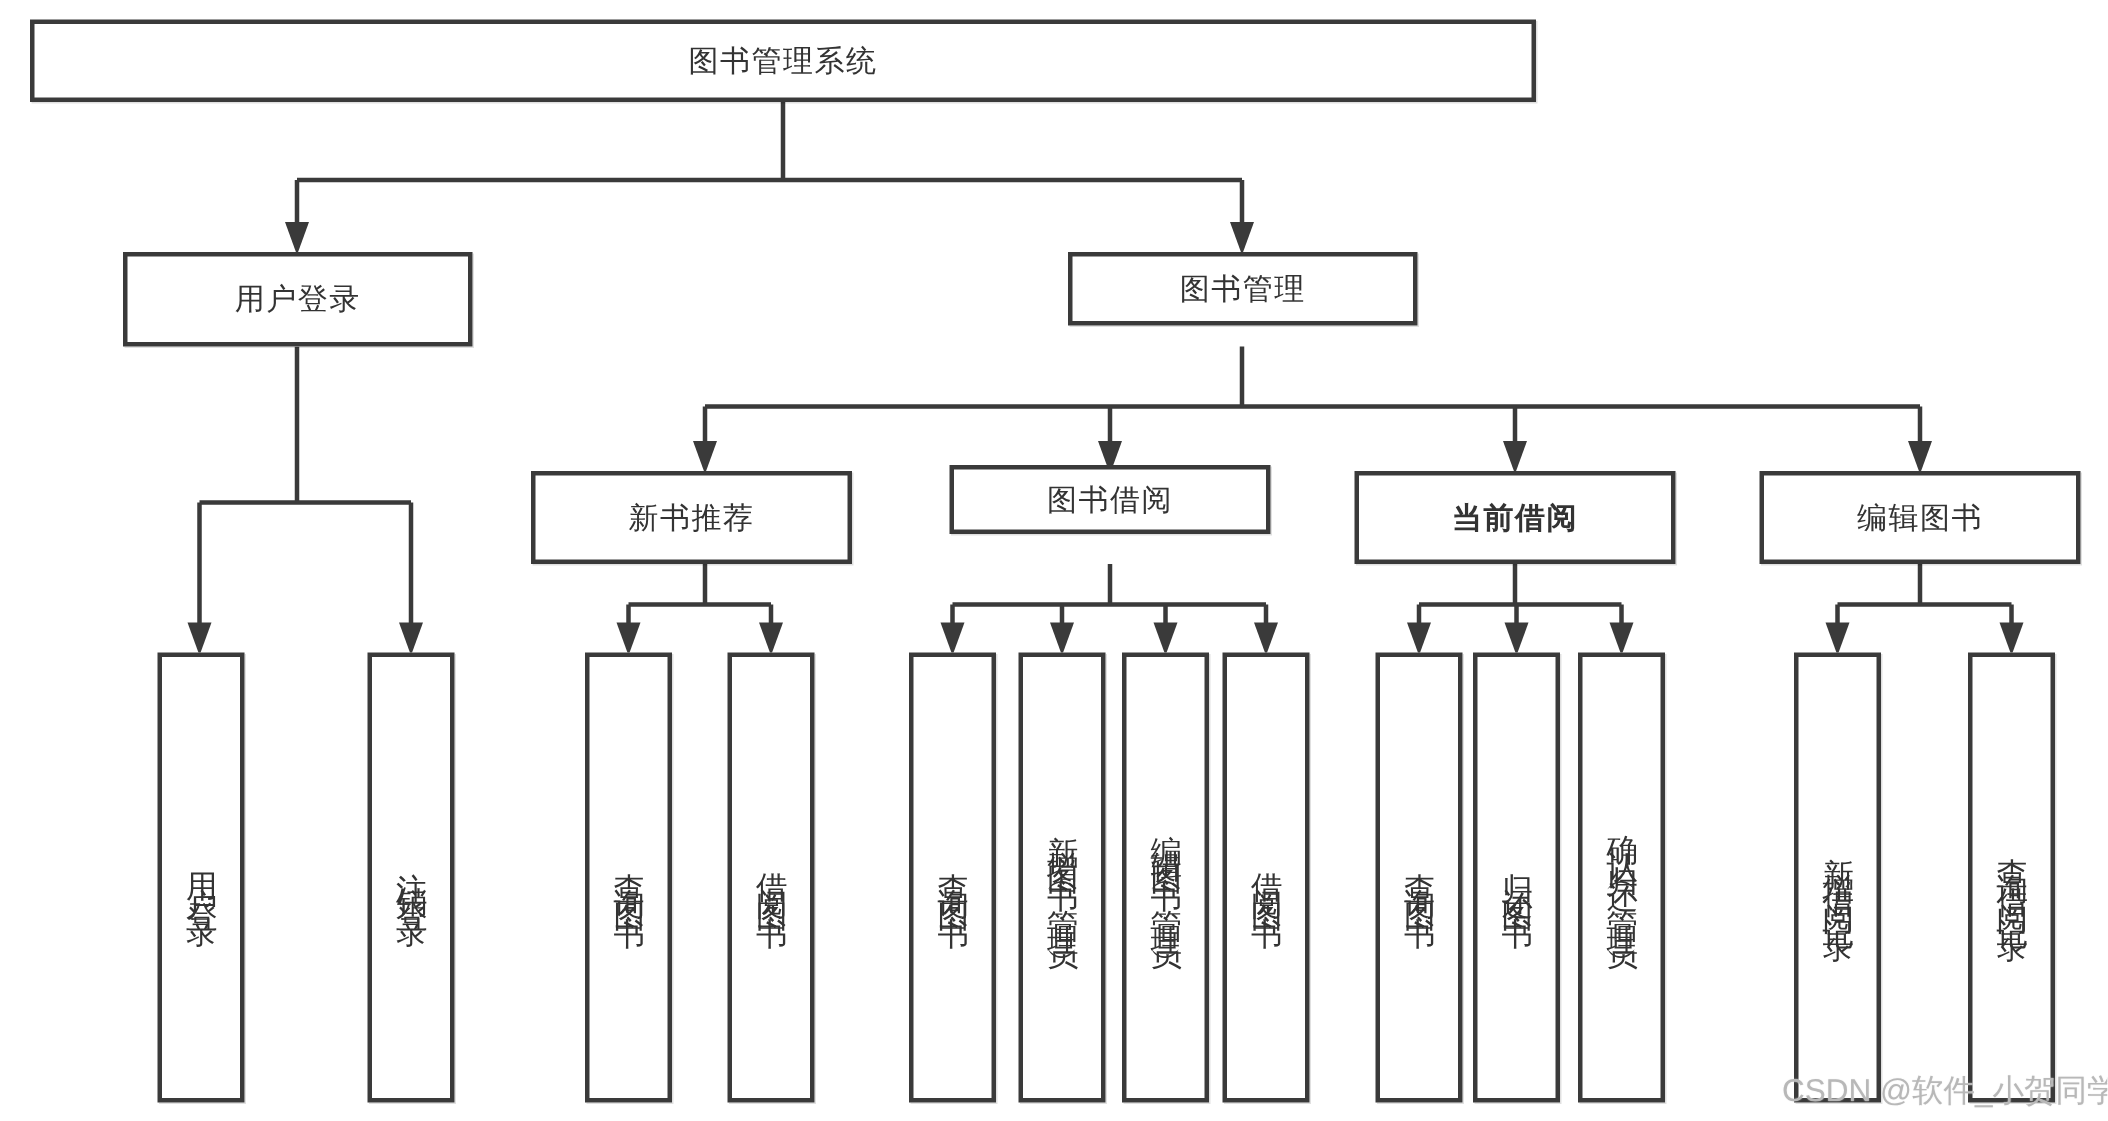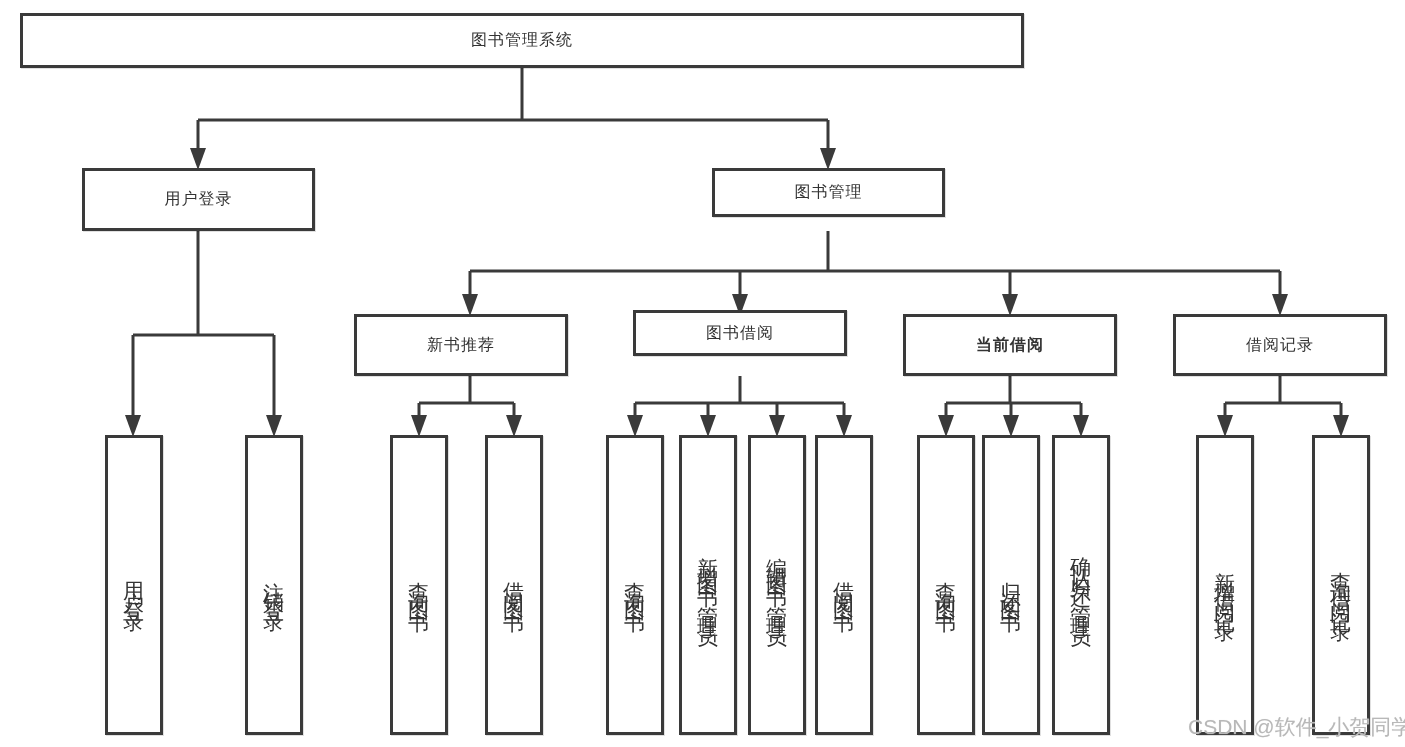--- a/index.html
+++ b/index.html
@@ -10,21 +10,21 @@
     font-family:"Liberation Sans","DejaVu Sans",sans-serif;
     overflow:hidden;
   }
   #connectors{position:absolute;left:0;top:0;width:1405px;height:747px;}
   .hbox{
     position:absolute;
     box-sizing:border-box;
     border:3px solid #3a3a3a;
     background:#ffffff;
     display:flex;align-items:center;justify-content:center;
-    font-size:16px;color:#333333;
+    font-size:20px;color:#333333;
     letter-spacing:1px;
     box-shadow:1px 1px 0 rgba(0,0,0,0.12);
   }
   .vbox{
     position:absolute;
     box-sizing:border-box;
     width:58px;height:300px;top:435px;
     border:3px solid #3a3a3a;
     background:#ffffff;
     display:flex;align-items:center;justify-content:center;
@@ -108,21 +108,21 @@
   <div class="hbox" style="left:354px;top:314px;width:214px;height:62px;">
     <span>新书推荐</span>
   </div>
   <div class="hbox" style="left:633px;top:310px;width:214px;height:46px;">
     <span>图书借阅</span>
   </div>
   <div class="hbox" style="left:903px;top:314px;width:214px;height:62px;font-weight:bold;">
     <span>当前借阅</span>
   </div>
   <div class="hbox" style="left:1173px;top:314px;width:214px;height:62px;">
-    <span>借阅记录</span>
+    <span>编辑图书</span>
   </div>
 
   <div class="vbox" style="left:105px;">
     <span class="vlabel">用户登录</span>
   </div>
   <div class="vbox" style="left:245px;">
     <span class="vlabel">注销登录</span>
   </div>
 
   <div class="vbox" style="left:390px;">

